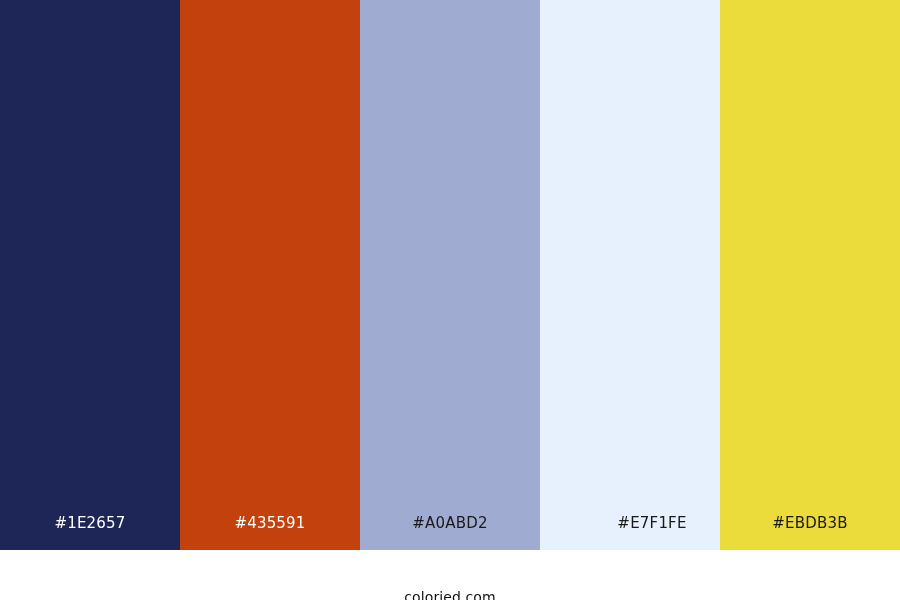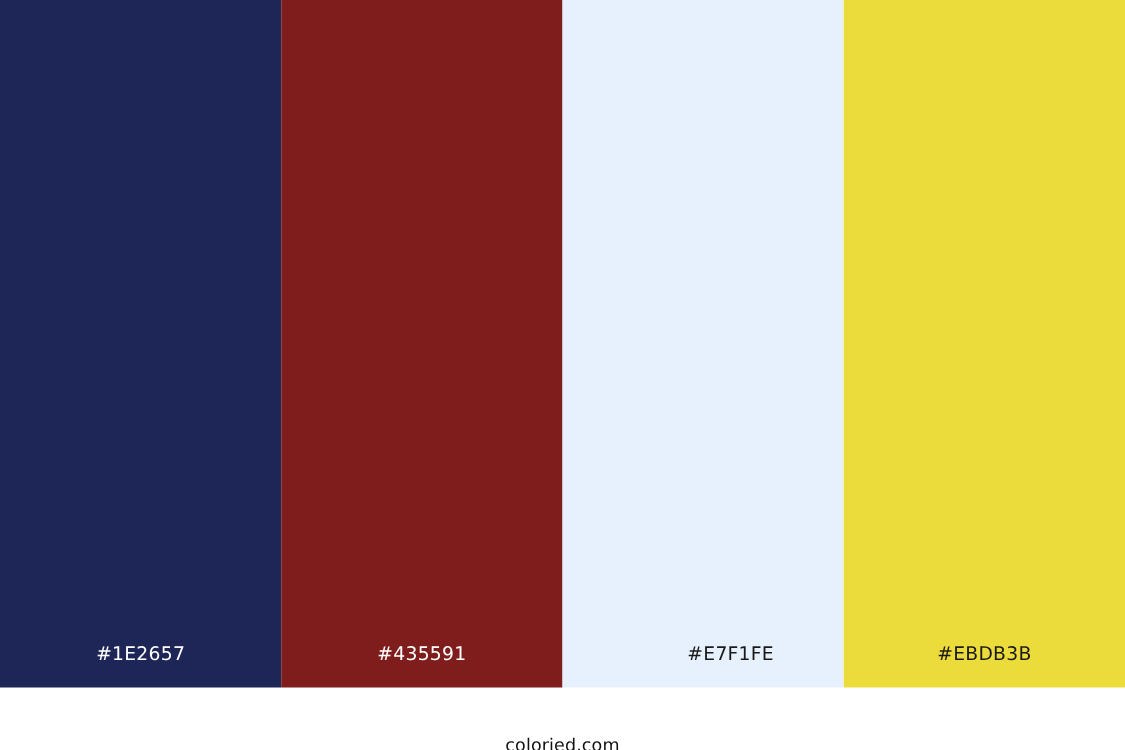--- a/index.html
+++ b/index.html
@@ -77,24 +77,27 @@
 <body>
 
 <div id="palette-page" style="background-color: rgb(255, 255, 255);">
 
   <div id="swatch-strip">
 
     <div class="swatch" style="background-color: rgb(30, 38, 87);">
       <span class="swatch-label label-light" style="color: rgb(255, 255, 255);">#1E2657</span>
     </div>
 
-    <div class="swatch" style="background-color: #7f1d1d;">
+    <div class="swatch" style="background-color: #c2410c;">
       <span class="swatch-label label-light" style="color: rgb(255, 255, 255);">#435591</span>
     </div>
 
+    <div class="swatch" style="background-color: rgb(160, 171, 210);">
+      <span class="swatch-label label-dark" style="color: rgb(26, 26, 26);">#A0ABD2</span>
+    </div>
 
     <div class="swatch" style="background-color: rgb(231, 241, 254);">
       <span class="swatch-label label-dark" style="color: rgb(26, 26, 26); margin-left: 44px;">#E7F1FE</span>
     </div>
 
     <div class="swatch" style="background-color: rgb(235, 219, 59);">
       <span class="swatch-label label-dark" style="color: rgb(26, 26, 26);">#EBDB3B</span>
     </div>
 
   </div>

